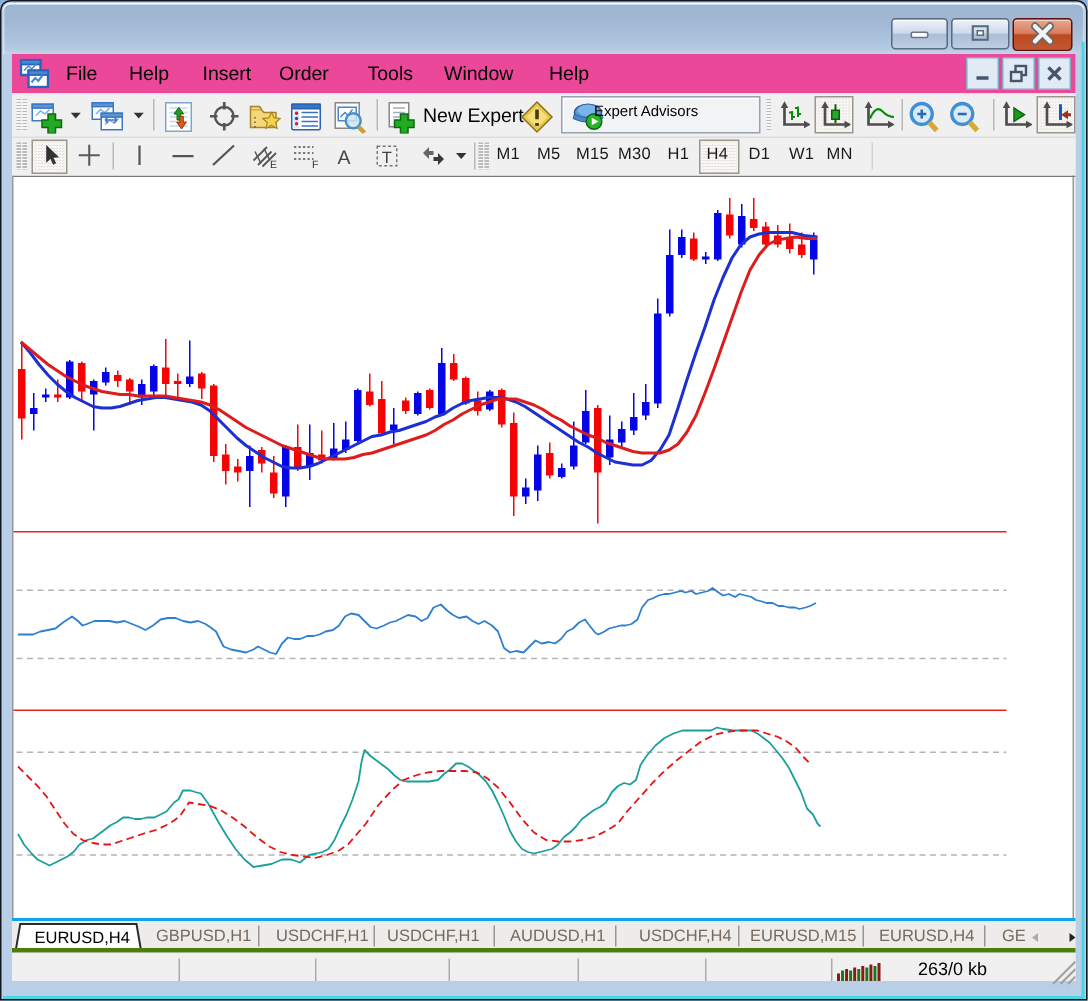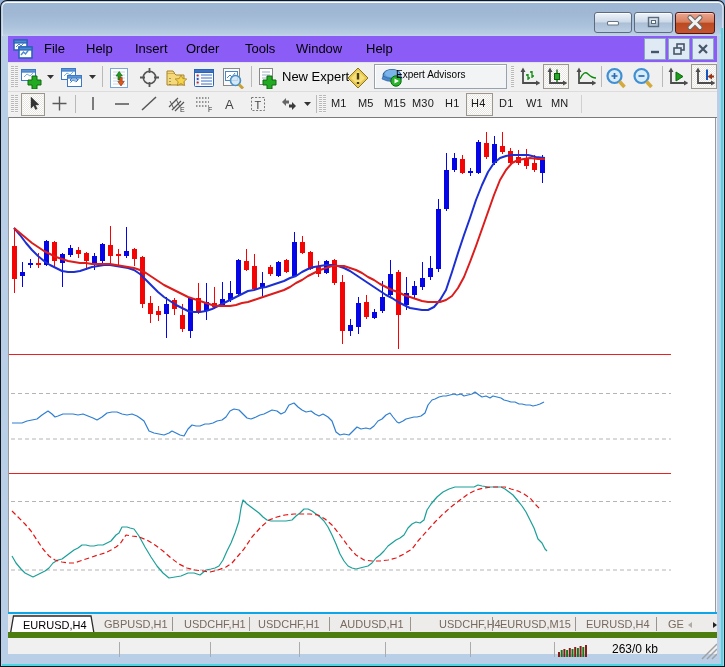--- a/index.html
+++ b/index.html
@@ -8,36 +8,36 @@
 #titlebar{position:absolute;left:2px;right:2px;top:2px;height:34px;border-radius:5px 5px 0 0;box-shadow:inset 0 1px 0 #fafcff,inset 1px 0 0 rgba(255,255,255,.45),inset -1px 0 0 rgba(255,255,255,.45);
  background:linear-gradient(180deg,#9db6d3 0%,#a0b8d4 35%,#abc2dc 70%,#b7cce2 92%,#c3d5e9 100%)}
 .wbtn{position:absolute;top:12px;height:21px;border:1px solid #5c6b80;border-radius:3px;
  background:linear-gradient(180deg,#eef3f9 0%,#ccd9e8 48%,#aabfd6 52%,#bccee2 100%);
  box-shadow:inset 0 1px 0 rgba(255,255,255,.85)}
 #closebtn{background:linear-gradient(180deg,#e9a68f 0%,#d8805f 45%,#bc4a20 52%,#c35632 100%);
  border:1px solid #591410;box-shadow:inset 0 1px 0 rgba(255,255,255,.5)}
 #client{position:absolute;left:8px;right:8px;top:36px;bottom:13px;background:#f0f0f0}
 #cyanb{position:absolute;left:2px;right:2px;bottom:1px;height:2px;background:#49d7e3}
 #cyanr{position:absolute;right:2px;top:28px;bottom:2px;width:2px;background:#49d7e3}
-#menubar{position:absolute;left:8px;right:8px;top:36px;height:26px;background:#8b5cf6}
+#menubar{position:absolute;left:8px;right:8px;top:36px;height:26px;background:#ec4899}
 .mi{position:absolute;top:5px;font-size:13px;color:#000}
 .cbtn{position:absolute;top:2px;width:22px;height:22px;background:#dfeaf5;border:1px solid #8ba6c0}
 #tb1{position:absolute;left:8px;right:8px;top:62px;height:29px;background:#f0f0f0;border-top:1px solid #e3e3e3}
 #tb2{position:absolute;left:8px;right:8px;top:91px;height:26px;background:#f0f0f0;border-top:1px solid #dcdcdc}
 .grip{position:absolute;width:3px;background-image:repeating-linear-gradient(180deg,#b9b9b9 0 1px,#f6f6f6 1px 2px)}
 .sep{position:absolute;width:1px;background:#b9b9b9}
 .ticon{position:absolute}
 .pressed{position:absolute;border:1px solid #9b968e;background:repeating-conic-gradient(#ffffff 0 25%,#e9e6e1 0 50%) 0 0/2px 2px;box-shadow:inset 0 0 0 1px #f4f2ee}
 .tf{position:absolute;top:6px;font-size:11px;color:#1a1a1a;letter-spacing:.2px}
 #chartbox{position:absolute;left:8px;right:9px;top:117px;height:495px;background:#fff;border-right:1px solid #9a9a9a}
 .chart{position:absolute;left:0;top:0}
 #tabrow{position:absolute;left:8px;right:8px;top:612px;height:20px;background:#eeecea;border-top:2px solid #0ea5e9}
 .tabtxt{position:absolute;top:4px;font-size:11px;color:#77695d}
 .tabsep{position:absolute;top:3px;height:14px;width:1px;background:#9a948e}
-#statusbar{position:absolute;left:8px;right:8px;top:632px;height:22px;background:#f0f0f0;border-top:6px solid #4d7c0f}
+#statusbar{position:absolute;left:8px;right:8px;top:632px;height:22px;background:#f0f0f0;border-top:3px solid #4d7c0f}
 .ssep{position:absolute;top:4px;height:15px;width:1px;background:#ababab}
 #sbtext{position:absolute;left:604px;top:4px;font-size:12px;color:#000}
 </style></head>
 <body>
 <div id="win">
  <div id="frame"></div>
  <div id="titlebar"></div>
  <div class="wbtn" style="left:594px;width:38px"><svg width="36" height="19" viewBox="0 0 36 19">
         <rect x="12.5" y="8.5" width="11" height="3.5" rx="1" fill="#fff" stroke="#6a7684" stroke-width="1.1"></rect>
       </svg></div>
@@ -412,21 +412,21 @@
     </div>
  <div id="tabrow">
       <svg style="position:absolute;left:0;top:0" width="100" height="20" viewBox="0 0 100 20">
         <path d="M5.5 2 H83 L86 19.5 H2.5 Z" fill="#fff" stroke="#2a2a2a" stroke-width="1.3"></path>
         <text x="15" y="14.5" font-size="11" font-family="Liberation Sans" fill="#000">EURUSD,H4</text>
       </svg>
       <div class="tabtxt" style="left:96px">GBPUSD,H1</div>
       <div class="tabtxt" style="left:176px">USDCHF,H1</div>
       <div class="tabtxt" style="left:250px">USDCHF,H1</div>
       <div class="tabtxt" style="left:332px">AUDUSD,H1</div>
-      <div class="tabtxt" style="left:431px">USDCHF,H4</div>
+      <div class="tabtxt" style="left:418px">USDCHF,H4</div>
       <div class="tabtxt" style="left:492px">EURUSD,M15</div>
       <div class="tabtxt" style="left:578px">EURUSD,H4</div>
       <div class="tabtxt" style="left:660px">GE</div>
       <div class="tabsep" style="left:164px"></div>
       <div class="tabsep" style="left:241px"></div>
       <div class="tabsep" style="left:321px"></div>
       <div class="tabsep" style="left:402px"></div>
       <div class="tabsep" style="left:484px"></div>
       <div class="tabsep" style="left:567px"></div>
       <div class="tabsep" style="left:648px"></div>

